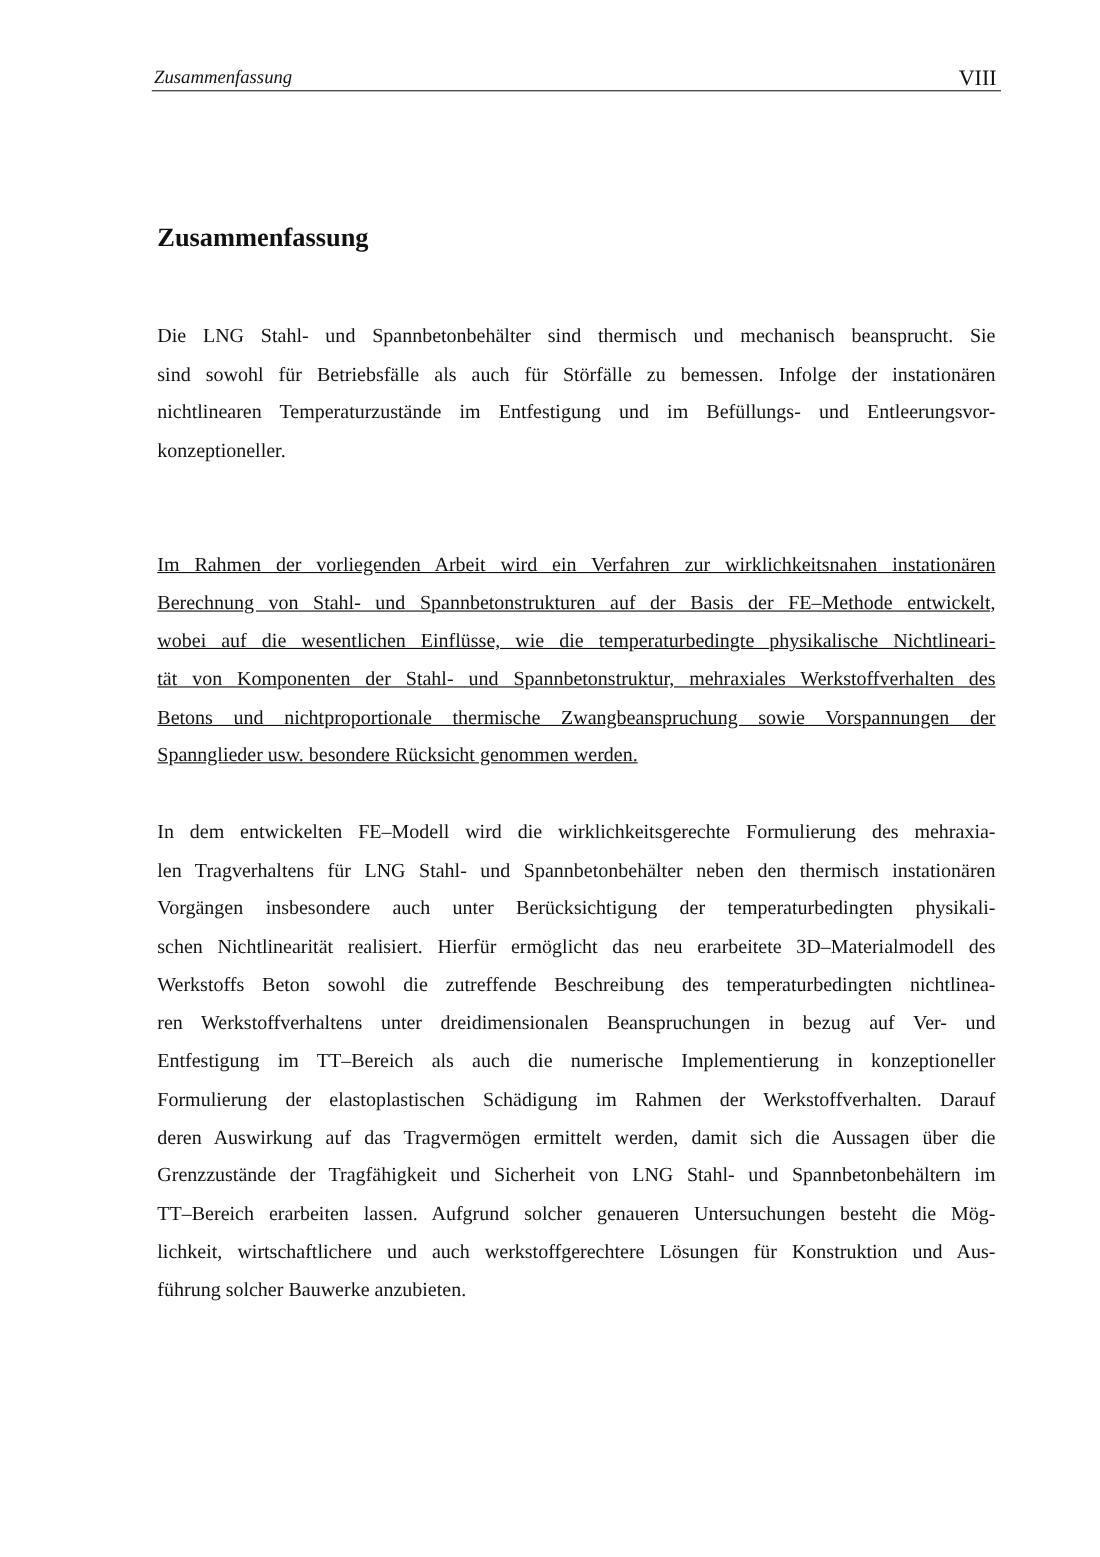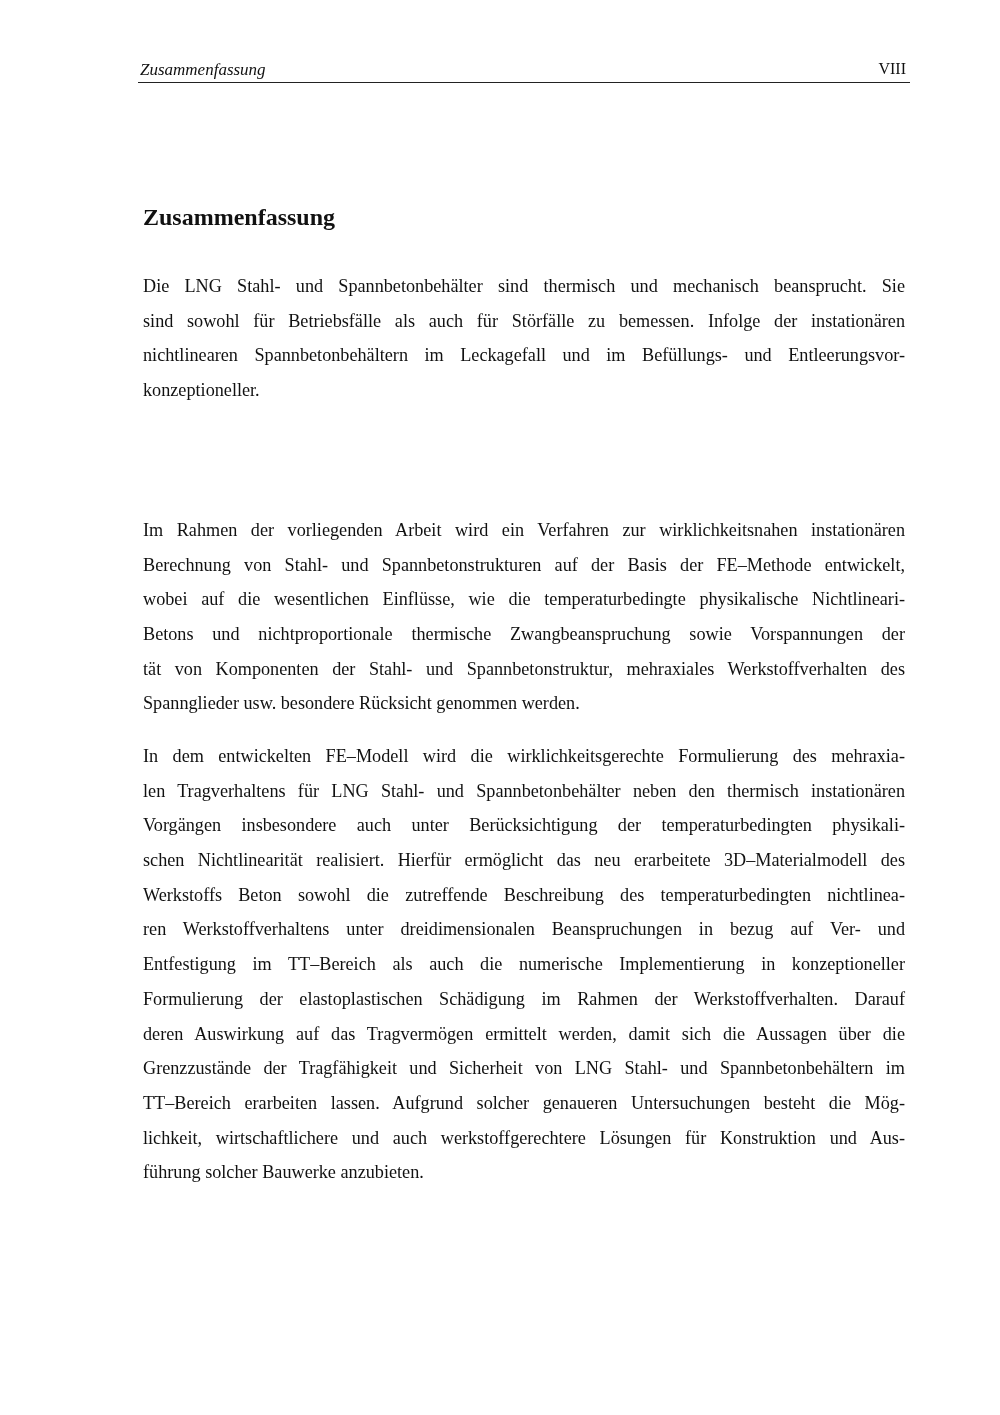--- a/index.html
+++ b/index.html
@@ -1,65 +1,65 @@
 <!DOCTYPE html>
 <html><head>
 <meta charset="utf-8">
 <style>
   html, body { margin:0; padding:0; background:#ffffff; }
   body { width:1000px; height:1415px; position:relative; overflow:hidden; font-family:"Liberation Serif", serif; color:#111; }
   .header { position:absolute; left:138px; top:58px; width:772px; height:24px; border-bottom:1.5px solid #222; }
   .header .left { position:absolute; left:2px; top:2px; font-style:italic; font-size:17px; }
-  .header .right { position:absolute; right:4px; top:2px; font-size:16px; }
+  .header .right { position:absolute; right:4px; top:2px; font-size:20px; }
   .title { position:absolute; left:143px; top:204px; font-size:24px; font-weight:bold; }
   .para { position:absolute; left:143px; width:762px; font-size:18.2px; }
   .line { height:34.7px; line-height:34.7px; text-align:justify; text-align-last:justify; white-space:nowrap; overflow:visible; }
   .line.last { text-align-last:left; }
   .line span { display:block; }
 </style>
 </head>
 <body>
 
 <div class="header">
   <span class="left">Zusammenfassung</span>
   <span class="right">VIII</span>
 </div>
 
 <div class="title">Zusammenfassung</div>
 
-<div class="para" style="top:269px;">
+<div class="para" style="top:288px;">
   <div class="line">
       <span>Die LNG Stahl- und Spannbetonbehälter sind thermisch und mechanisch beansprucht. Sie</span>
     </div>
   <div class="line">
       <span>sind sowohl für Betriebsfälle als auch für Störfälle zu bemessen. Infolge der instationären</span>
     </div>
   <div class="line">
-      <span>nichtlinearen Spannbetonbehältern im Leckagefall und im Befüllungs- und Entleerungsvor-</span>
+      <span>nichtlinearen Temperaturzustände im Entfestigung und im Befüllungs- und Entleerungsvor-</span>
     </div>
   <div class="line last">
       <span>konzeptioneller.</span>
     </div>
 </div>
 
-<div class="para" style="top:513px;">
+<div class="para" style="top:496px;text-decoration:underline;">
   <div class="line">
       <span>Im Rahmen der vorliegenden Arbeit wird ein Verfahren zur wirklichkeitsnahen instationären</span>
     </div>
   <div class="line">
       <span>Berechnung von Stahl- und Spannbetonstrukturen auf der Basis der FE–Methode entwickelt,</span>
     </div>
   <div class="line">
       <span>wobei auf die wesentlichen Einflüsse, wie die temperaturbedingte physikalische Nichtlineari-</span>
     </div>
   <div class="line">
-      <span>Betons und nichtproportionale thermische Zwangbeanspruchung sowie Vorspannungen der</span>
+      <span>tät von Komponenten der Stahl- und Spannbetonstruktur, mehraxiales Werkstoffverhalten des</span>
     </div>
   <div class="line">
-      <span>tät von Komponenten der Stahl- und Spannbetonstruktur, mehraxiales Werkstoffverhalten des</span>
+      <span>Betons und nichtproportionale thermische Zwangbeanspruchung sowie Vorspannungen der</span>
     </div>
   <div class="line last">
       <span>Spannglieder usw. besondere Rücksicht genommen werden.</span>
     </div>
 </div>
 
 <div class="para" style="top:739px;">
   <div class="line">
       <span>In dem entwickelten FE–Modell wird die wirklichkeitsgerechte Formulierung des mehraxia-</span>
     </div>

